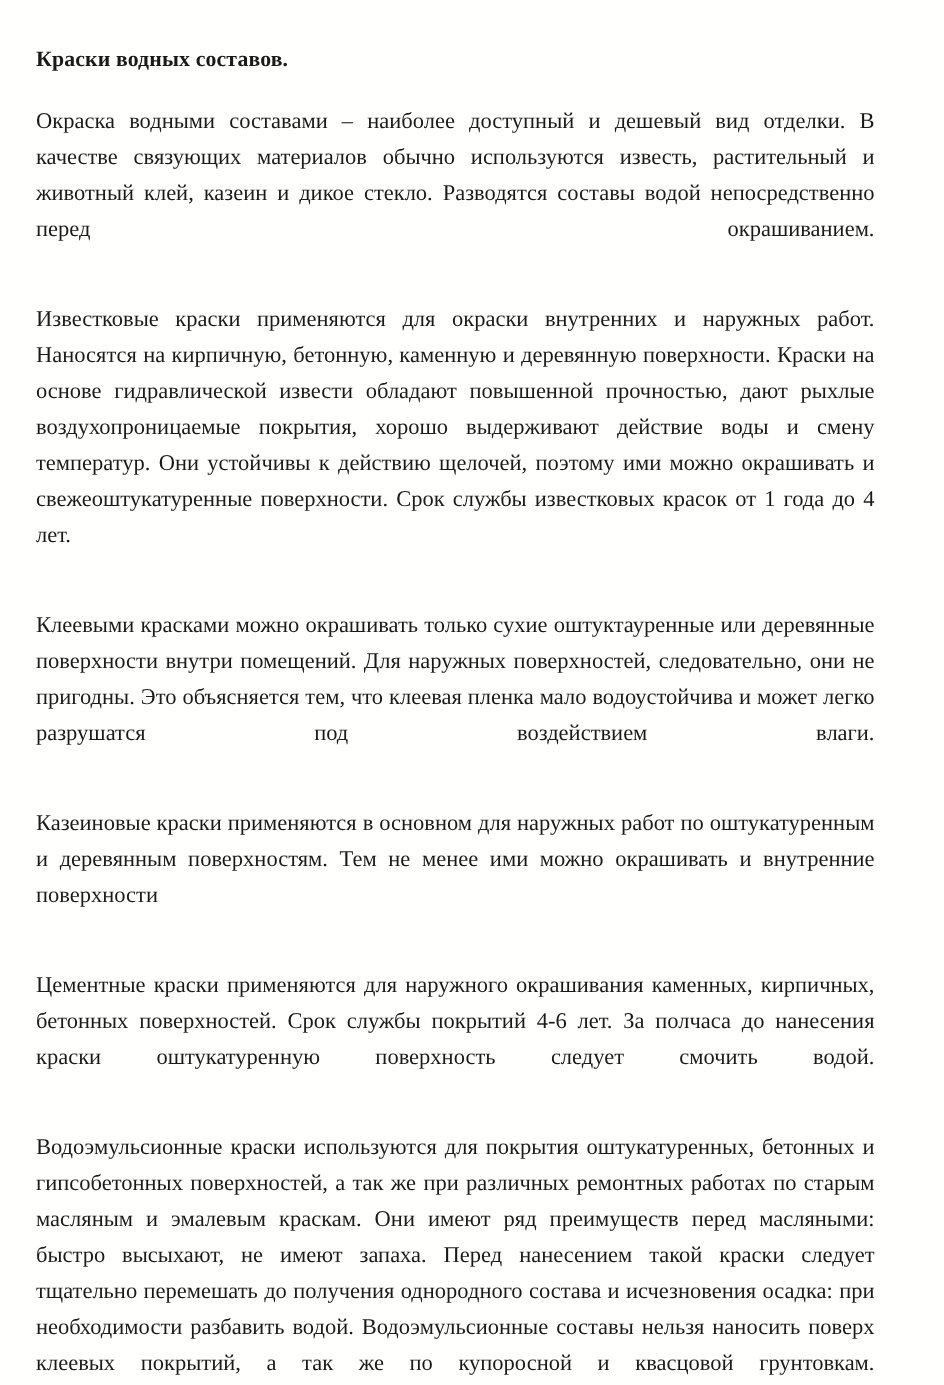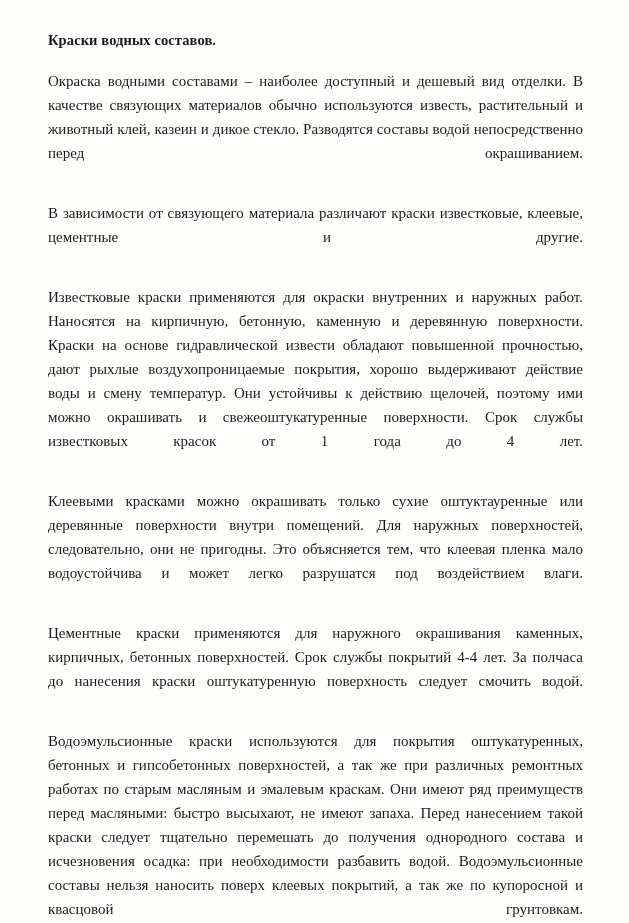--- a/index.html
+++ b/index.html
@@ -13,21 +13,21 @@
     background: #fffffd;
     font-family: "Liberation Serif", "DejaVu Serif", serif;
     color: #1a1a1a;
     overflow: hidden;
   }
 
   .page {
     box-sizing: border-box;
     width: 629px;
     height: 923px;
-    padding: 30px 46px 0 48px;
+    padding: 30px 46px 0 24px;
     background: #fffffd;
   }
 
   .doc-title {
     font-size: 14.5px;
     font-weight: bold;
     line-height: 21px;
     margin: 0 0 18px 0;
     letter-spacing: 0.1px;
     text-align: left;
@@ -62,20 +62,20 @@
 </style>
 </head>
 <body>
 
 <div class="page">
 
   <h1 class="doc-title">Краски водных составов.</h1>
 
   <div class="doc-body">
     <p class="para">Окраска водными составами – наиболее доступный и дешевый вид отделки. В качестве связующих материалов обычно используются известь, растительный и животный клей, казеин и дикое стекло. Разводятся составы водой непосредственно перед окрашиванием.</p>
-    <p class="para">В зависимости от связующего материала различают краски известковые, клеевые, цементные и  другие.</p>
     <p class="para">Известковые краски применяются для окраски внутренних и наружных работ. Наносятся на кирпичную, бетонную, каменную и деревянную поверхности.  Краски на основе гидравлической извести обладают повышенной прочностью, дают рыхлые воздухопроницаемые покрытия, хорошо выдерживают действие воды и смену температур. Они устойчивы к действию щелочей, поэтому ими можно окрашивать и свежеоштукатуренные поверхности.  Срок службы известковых красок от 1 года до 4 лет.</p>
     <p class="para">Клеевыми красками можно окрашивать только сухие оштуктауренные или деревянные поверхности внутри помещений. Для наружных поверхностей, следовательно, они не пригодны. Это объясняется тем, что клеевая пленка мало водоустойчива и  может легко разрушатся под воздействием влаги.</p>
-    <p class="para">Цементные краски применяются для наружного окрашивания каменных, кирпичных, бетонных поверхностей. Срок службы покрытий 4-4 лет. За полчаса до нанесения краски оштукатуренную поверхность следует  смочить водой.</p>
+    <p class="para">Казеиновые краски  применяются в основном для наружных работ по оштукатуренным и деревянным поверхностям. Тем не менее ими можно окрашивать и внутренние поверхности</p>
+    <p class="para">Цементные краски применяются для наружного окрашивания каменных, кирпичных, бетонных поверхностей. Срок службы покрытий 4-6 лет. За полчаса до нанесения краски оштукатуренную поверхность следует  смочить водой.</p>
     <p class="para">Водоэмульсионные краски используются для покрытия оштукатуренных, бетонных и гипсобетонных поверхностей, а так же при  различных ремонтных работах по старым масляным и эмалевым краскам. Они имеют ряд преимуществ перед масляными: быстро высыхают, не имеют запаха. Перед нанесением такой краски следует тщательно перемешать  до получения однородного состава и исчезновения осадка: при необходимости разбавить водой. Водоэмульсионные составы нельзя наносить поверх клеевых покрытий, а так же по купоросной и квасцовой грунтовкам.</p>
   </div>
 
 </div>
 
 </body></html>

